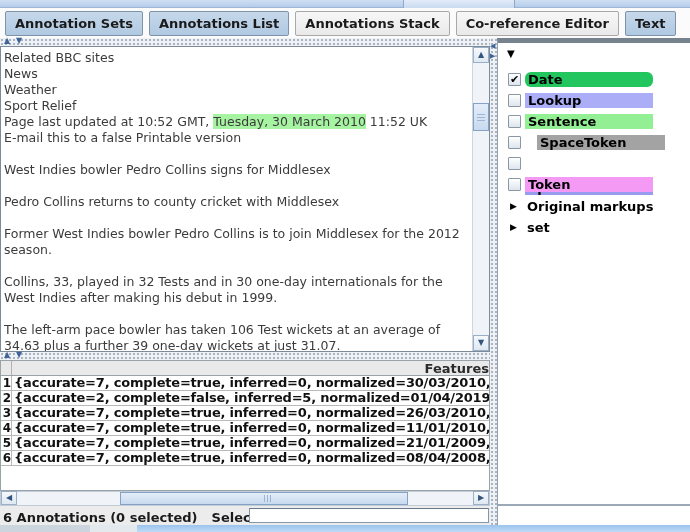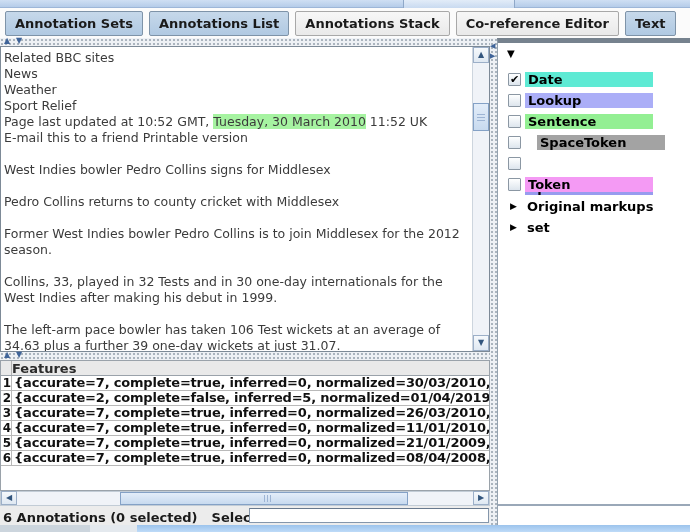--- a/index.html
+++ b/index.html
@@ -57,21 +57,21 @@
   .hsb-thumb { position:absolute; left:119px; top:0px; width:288px; height:13px;
     background:linear-gradient(#e3edf9,#c8daef); border:1px solid #84a1c6; }
   .hsb-thumb::after { content:""; position:absolute; top:2px; bottom:2px; left:50%; width:7px;
     background:repeating-linear-gradient(90deg,#9db4d4 0 1px,transparent 1px 3px); }
 
   
   .table-wrap { position:absolute; left:0; top:322px; width:490px; height:131px;
     border:1px solid #9aa2aa; background:#fff; }
   .t-header { display:flex; height:15px; background:#e9e9e9; border-bottom:1px solid #9aa2aa; }
   .t-header .numhead { width:11px; border-right:1px solid #b3b3b3; background:#e9e9e9; }
-  .t-header .fhead { flex:1; text-align:left; font-size:13px; font-weight:bold; color:#2b2b2b; line-height:15px; }
+  .t-header .fhead { flex:1; text-align:right; font-size:13px; font-weight:bold; color:#2b2b2b; line-height:15px; }
   .t-row { display:flex; height:15px; border-bottom:1px solid #b9b9b9; background:#fff; }
   .t-row .num { width:11px; border-right:1px solid #b9b9b9; font-size:12px; font-weight:bold;
     color:#111; text-align:right; line-height:14px; overflow:hidden; }
   .t-row .feat { flex:1; font-size:13px; font-weight:bold; color:#111; line-height:14px;
     white-space:nowrap; overflow:hidden; padding-left:2px; letter-spacing:-0.2px; }
 
   
   .status-bar { position:absolute; left:0; top:468px; width:490px; height:19px;
     background:#ececec; display:flex; align-items:flex-end; font-size:13px; font-weight:bold; color:#1a1a1a; }
   .status-bar .cnt { margin-left:3px; white-space:pre; }
@@ -145,21 +145,21 @@
       <span class="arr dn">▼</span>
     </div>
 
     <div class="text-wrap">
       <div class="text-content" id="text-content">
           <div class="tline"><span>Related BBC sites</span></div>
           <div class="tline"><span>News</span></div>
           <div class="tline"><span>Weather</span></div>
           <div class="tline"><span>Sport Relief</span></div>
           <div class="tline"><span>Page last updated at 10:52 GMT, </span><mark style="background: rgb(166, 243, 161);">Tuesday, 30 March 2010</mark><span> 11:52 UK</span></div>
-          <div class="tline"><span>E-mail this to a friend Printable version</span></div>
+          <div class="tline"><span>E-mail this to a false Printable version</span></div>
           <div class="tline"><span></span></div>
           <div class="tline"><span>West Indies bowler Pedro Collins signs for Middlesex</span></div>
           <div class="tline"><span></span></div>
           <div class="tline"><span>Pedro Collins returns to county cricket with Middlesex</span></div>
           <div class="tline"><span></span></div>
           <div class="tline"><span>Former West Indies bowler Pedro Collins is to join Middlesex for the 2012</span></div>
           <div class="tline"><span>season.</span></div>
           <div class="tline"><span></span></div>
           <div class="tline"><span>Collins, 33, played in 32 Tests and in 30 one-day internationals for the</span></div>
           <div class="tline"><span>West Indies after making his debut in 1999.</span></div>
@@ -236,21 +236,21 @@
   <div class="v-divider">
     <span class="arr lt">◀</span>
     <span class="arr rgt">▶</span>
   </div>
 
   <div class="right-pane">
     <span class="root-handle">▼</span>
     <div id="tree-items">
         <div class="type-row" style="top: 29px;">
           <span class="cb"><span>✔</span></span>
-          <span class="type-label" style="background: #5eead4;">Date</span>
+          <span class="type-label" style="background: #22c55e; border-radius: 6px;">Date</span>
         </div>
         <div class="type-row" style="top: 50px;">
           <span class="cb"></span>
           <span class="type-label" style="background: rgb(171, 174, 247);">Lookup</span>
         </div>
         <div class="type-row" style="top: 71px;">
           <span class="cb"></span>
           <span class="type-label" style="background: rgb(147, 239, 147);">Sentence</span>
         </div>
         <div class="type-row" style="top: 92px;">

